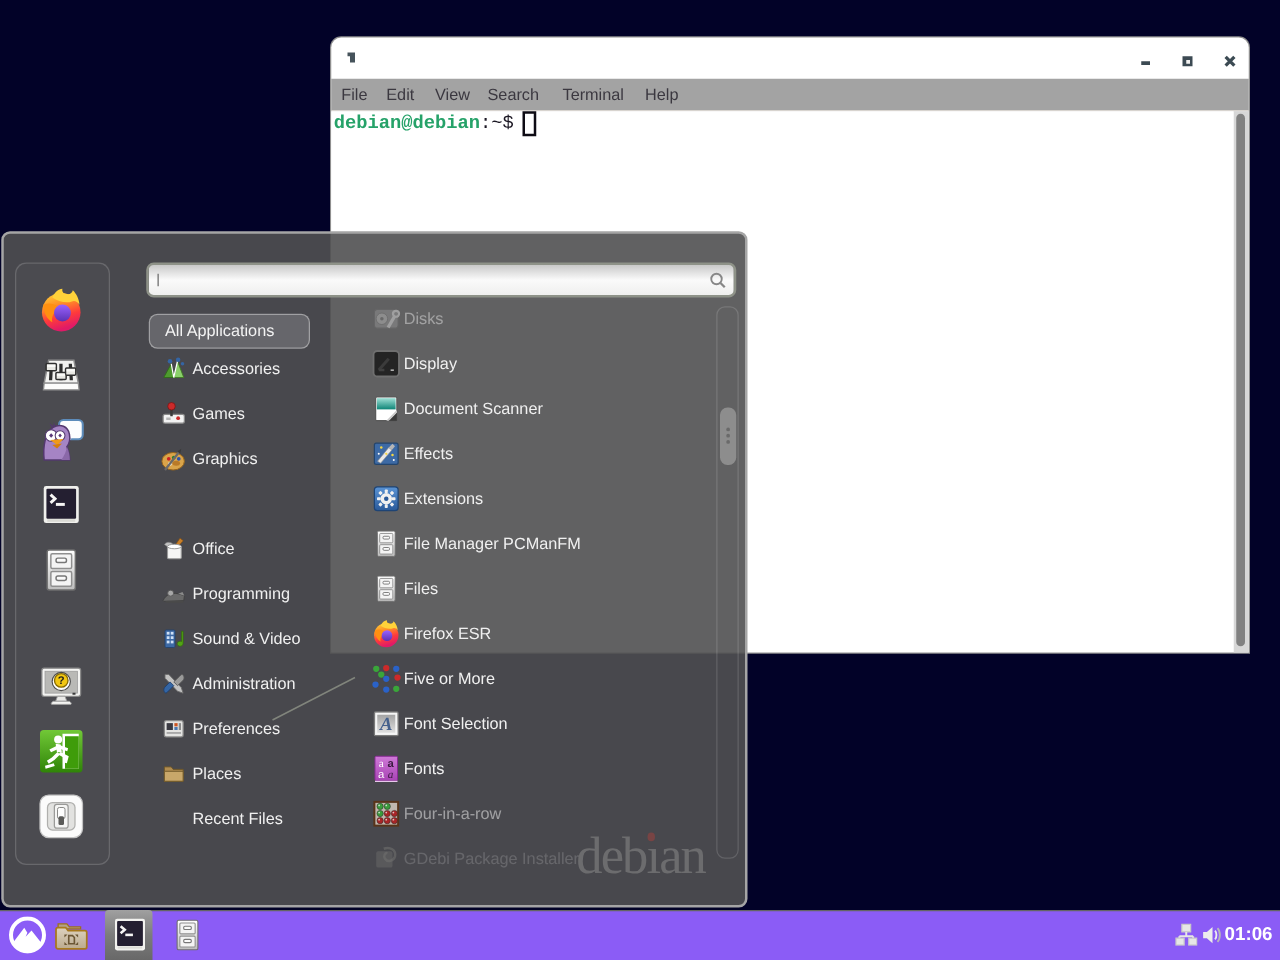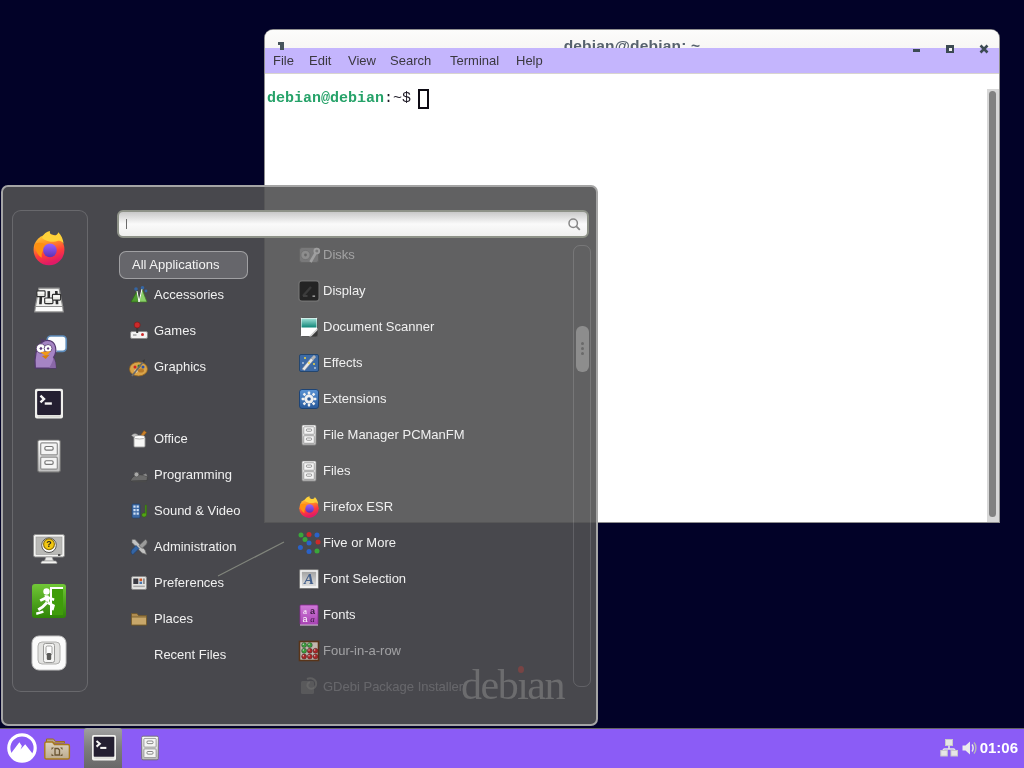--- a/index.html
+++ b/index.html
@@ -1,19 +1,19 @@
 <!DOCTYPE html>
 <html><head><meta charset="utf-8"><style>
 html,body{margin:0;padding:0}
 body{width:1024px;height:768px;background:#020228;font-family:"Liberation Sans",sans-serif;position:relative;overflow:hidden}
 
 #term{position:absolute;left:265px;top:30px;width:734px;height:492px;background:#fff;border-radius:8px 8px 0 0;box-shadow:0 0 0 1px #8f8f8f;box-sizing:border-box}
 #titlebar{position:absolute;left:0;top:0;width:100%;height:33px;background:linear-gradient(#fcfcfb,#f4f2f0);border-radius:8px 8px 0 0;border-bottom:1px solid #dbd7d2;box-sizing:border-box}
 #title{text-align:center;font-weight:bold;font-size:15.5px;color:#57626e;line-height:32px;letter-spacing:0.2px}
-#menubar{position:absolute;left:0;top:18px;width:100%;height:26px;background:#c4b5fd;border-bottom:1px solid #d8d4cf;box-sizing:border-box}
+#menubar{position:absolute;left:0;top:33px;width:100%;height:26px;background:#a3a3a3;border-bottom:1px solid #d8d4cf;box-sizing:border-box}
 .mi{position:absolute;top:0;font-size:13px;color:#3b3840;line-height:25px}
 #termbody{position:absolute;left:0;top:59px;width:722px;height:431px;background:#fff;font-family:"Liberation Mono",monospace;font-size:15px}
 #scroll{position:absolute;right:0;top:59px;width:12px;height:433px;background:#d7d7d7}
 #thumb{position:absolute;left:2px;top:2px;width:7px;height:426px;background:#818181;border-radius:4px}
 .wbtn{position:absolute;top:45px;color:#3c4a53}
 
 #menu{position:absolute;left:1px;top:185px;width:597px;height:541px;background:rgba(80,80,81,0.90);border:2px solid #a5a5a5;border-radius:7px;box-sizing:border-box}
 #favpane{position:absolute;left:9px;top:23px;width:74px;height:480px;border:1px solid rgba(255,255,255,0.16);border-radius:9px;background:rgba(255,255,255,0.02)}
 #searchbox{position:absolute;left:114px;top:23px;width:472px;height:28px;background:linear-gradient(#c9c9c9,#fafafa 50%,#efefee);border:2px solid #8e9288;border-radius:6px;box-sizing:border-box}
 #allapps{position:absolute;left:116px;top:64px;width:129px;height:28px;background:rgba(255,255,255,0.17);border:1px solid rgba(255,255,255,0.38);border-radius:7px;box-sizing:border-box;color:#f3f3f3;font-size:13px;line-height:26px;padding-left:12px}
@@ -26,23 +26,20 @@
 .fav{position:absolute;left:27px;width:38px;height:38px}
 #debianwm{position:absolute;left:458px;top:474px;font-family:Liberation Serif, serif;font-size:42px;color:#6c6c6e;letter-spacing:-1.5px}
 #listtrack{position:absolute;left:570px;top:58px;width:16px;height:440px;border:1px solid rgba(255,255,255,0.14);border-radius:7px}
 #listthumb{position:absolute;left:573px;top:139px;width:13px;height:46px;background:#8d8d8d;border-radius:6px}
 
 #bar{position:absolute;left:0;top:728px;width:1024px;height:40px;background:#8b5cf6}
 #clock{position:absolute;right:6px;top:0;height:40px;line-height:40px;color:#fff;font-size:15px;font-weight:bold}
 </style></head><body>
 
 <div id="term">
-  <div id="titlebar">
-    <div id="title">debian@debian: ~</div>
-  </div>
   <div id="menubar">
     <span class="mi" style="left:8px">File</span>
     <span class="mi" style="left:44px">Edit</span>
     <span class="mi" style="left:83px">View</span>
     <span class="mi" style="left:125px">Search</span>
     <span class="mi" style="left:185px">Terminal</span>
     <span class="mi" style="left:251px">Help</span>
   </div>
   <div id="termbody">
     <div style="position:absolute;left:2px;top:1px"><b style="color:#26a269">debian@debian</b><span style="color:#1c1824">:~$</span></div>

